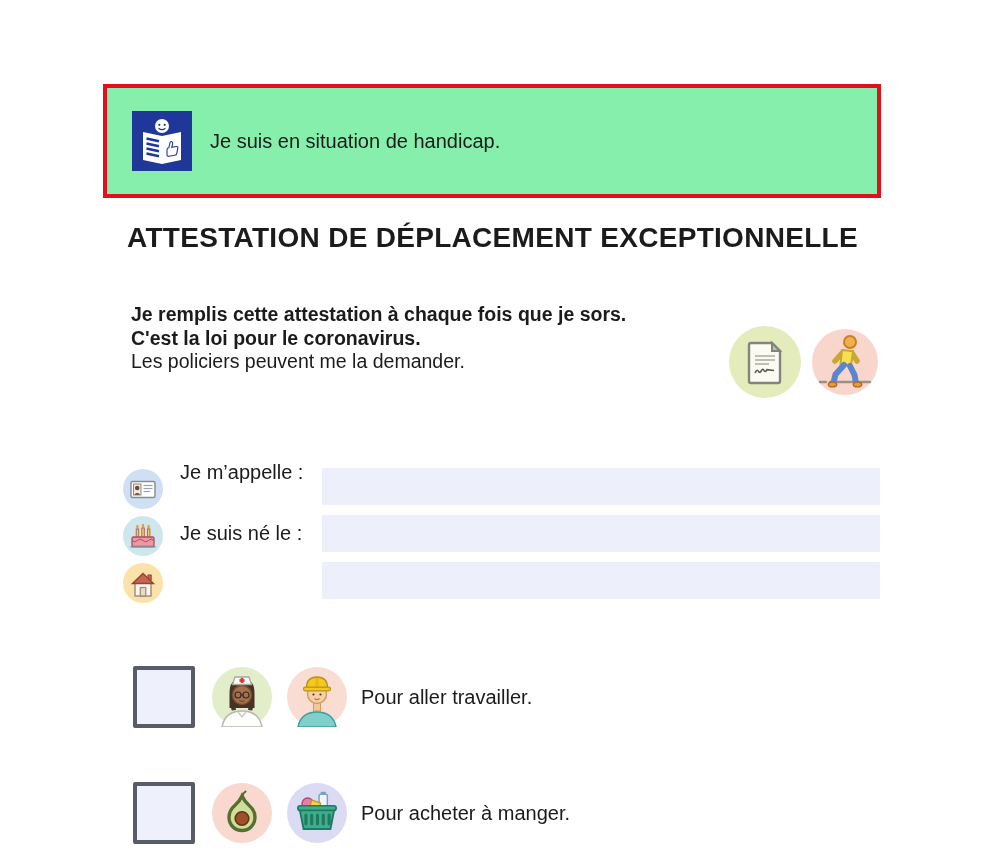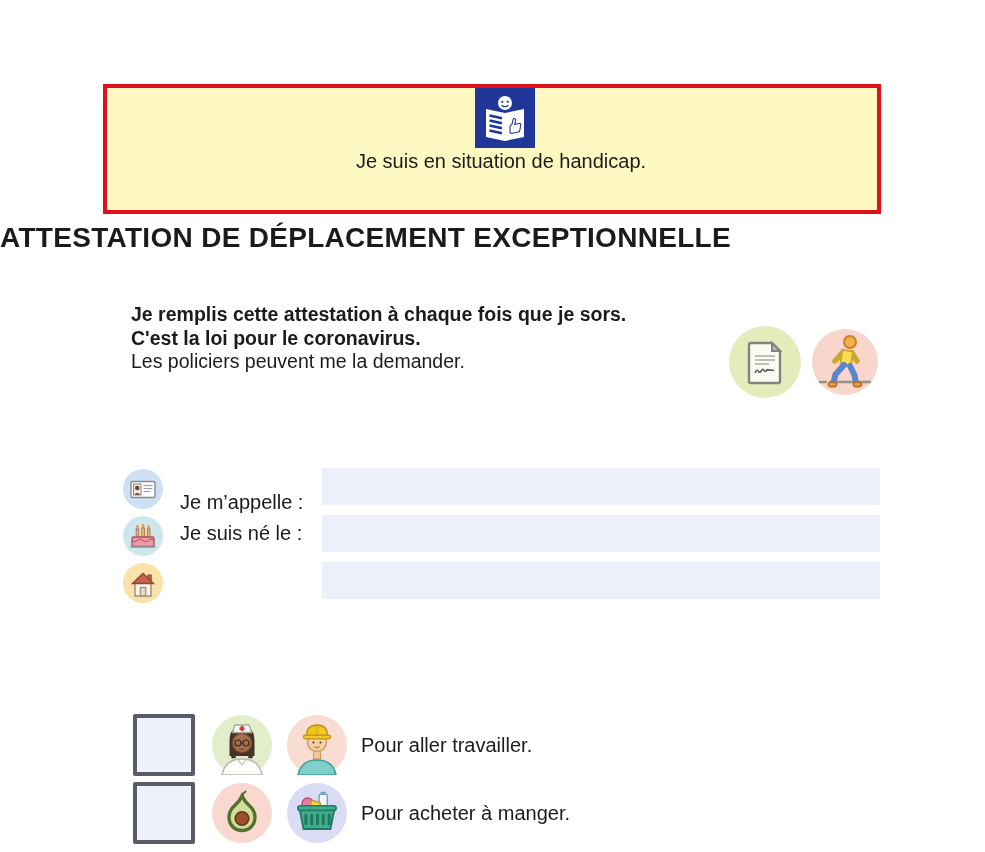--- a/index.html
+++ b/index.html
@@ -2,30 +2,30 @@
 <html><head>
 <meta charset="utf-8">
 <style>
   html,body { margin:0; padding:0; background:#ffffff; }
   .page {
     position:relative; width:985px; height:852px; background:#ffffff;
     font-family:"Liberation Sans", sans-serif; color:#1b1b1b; overflow:hidden;
   }
   
   .banner {
-    position:absolute; left:103px; top:84px; width:778px; height:130px;
+    position:absolute; left:103px; top:84px; width:778px; height:114px;
     border:4px solid #e0101d; box-sizing:border-box;
-    display:flex; align-items:center; background:#fef9c3;flex-direction:column;
+    display:flex; align-items:center; background:#86efac;
   }
   .falc { margin-left:25px; width:60px; height:60px; flex:0 0 auto; }
   .banner-text { margin-left:18px; font-size:20px; line-height:27px; }
   
   .title {
     position:absolute; left:0; top:222px; width:100%;
-    text-align:left; font-size:28px; font-weight:bold; letter-spacing:0.3px;
+    text-align:center; font-size:28px; font-weight:bold; letter-spacing:0.3px;
   }
   
   .intro { position:absolute; left:115px; top:303px; font-size:19.5px; line-height:23.5px;margin-left:16px; }
   .intro .b { font-weight:bold; }
   .intro-ic1 { position:absolute; left:729px; top:326px; width:72px; height:72px; }
   .intro-ic2 { position:absolute; left:812px; top:329px; width:66px; height:66px; }
   
   .f-icon { position:absolute; left:123px; width:40px; height:40px; }
   .f-label { position:absolute; left:180px; height:37px; line-height:37px; font-size:20px; }
   .f-input {
@@ -116,21 +116,21 @@
       <rect x="10.5" y="15" width="7.5" height="11" fill="#f4e8dc" stroke="#8a8a8a" stroke-width="1"></rect>
       <circle cx="14.2" cy="19" r="2.3" fill="#6a4a32"></circle>
       <path d="M11.3 26 q3 -4.5 5.9 0 z" fill="#7a5a42"></path>
       <g stroke="#9aa0a8" stroke-width="1.2">
         <line x1="20.5" y1="16.5" x2="29.5" y2="16.5"></line>
         <line x1="20.5" y1="19.5" x2="29.5" y2="19.5"></line>
         <line x1="20.5" y1="22.5" x2="27" y2="22.5"></line>
       </g>
     </svg>
   </div>
-  <div class="f-label" style="top:484px">Je m’appelle :</div>
+  <div class="f-label" style="top:454px">Je m’appelle :</div>
   <div class="f-input" style="top:468px"></div>
 
   <div class="f-icon" style="top:516px">
     <svg width="40" height="40" viewBox="0 0 40 40">
       <circle cx="20" cy="20" r="20" fill="#cde7ed"></circle>
       <ellipse cx="14.4" cy="10.8" rx="1.3" ry="2" fill="#f09a3a"></ellipse>
       <ellipse cx="20" cy="9.8" rx="1.3" ry="2" fill="#f09a3a"></ellipse>
       <ellipse cx="25.6" cy="10.8" rx="1.3" ry="2" fill="#f09a3a"></ellipse>
       <g fill="#f2d24a" stroke="#b05a4a" stroke-width="0.9">
         <rect x="13.2" y="13" width="2.5" height="8.5"></rect>
@@ -150,21 +150,21 @@
       <circle cx="20" cy="20" r="20" fill="#fae2a9"></circle>
       <rect x="25" y="12" width="3.2" height="5" fill="#c9654f" stroke="#8f4536" stroke-width="1"></rect>
       <rect x="12" y="20" width="16" height="13" fill="#fdf7ee" stroke="#9a8a78" stroke-width="1.4"></rect>
       <path d="M9.5 20.5 L20 10.5 L30.5 20.5 Z" fill="#c9654f" stroke="#8f4536" stroke-width="1.4"></path>
       <rect x="17.3" y="24.5" width="5.5" height="8.5" fill="#ecd9c2" stroke="#9a8a78" stroke-width="1.2"></rect>
     </svg>
   </div>
   <div class="f-input" style="top:562px"></div>
 
 
-  <div class="reason-row" style="top:714px">
+  <div class="reason-row" style="top:666px">
     <div class="checkbox"></div>
     <div class="r-ic">
       <svg width="60" height="60" viewBox="0 0 60 60">
         <circle cx="30" cy="30" r="30" fill="#e2edca"></circle>
         <path d="M17.5 27 q-0.5 -15.5 12.5 -15.5 q13 0 12.5 15.5 l0 14 l-25 0 z" fill="#463227"></path>
         <path d="M10 60 q3 -16 20 -16 q17 0 20 16 z" fill="#fdfdfb" stroke="#b8b8b0" stroke-width="1.5"></path>
         <path d="M26 45 l4 5 l4 -5" fill="none" stroke="#c8c8c0" stroke-width="1.3"></path>
         <path d="M19 26 q-1.8 11 0.8 17.5 l4.2 -0.5 q-2 -8 -1 -14 z" fill="#463227"></path>
         <path d="M41 26 q1.8 11 -0.8 17.5 l-4.2 -0.5 q2 -8 1 -14 z" fill="#463227"></path>
         <circle cx="30" cy="28" r="9.5" fill="#a5714c" stroke="#7c4e31" stroke-width="1.4"></circle>

